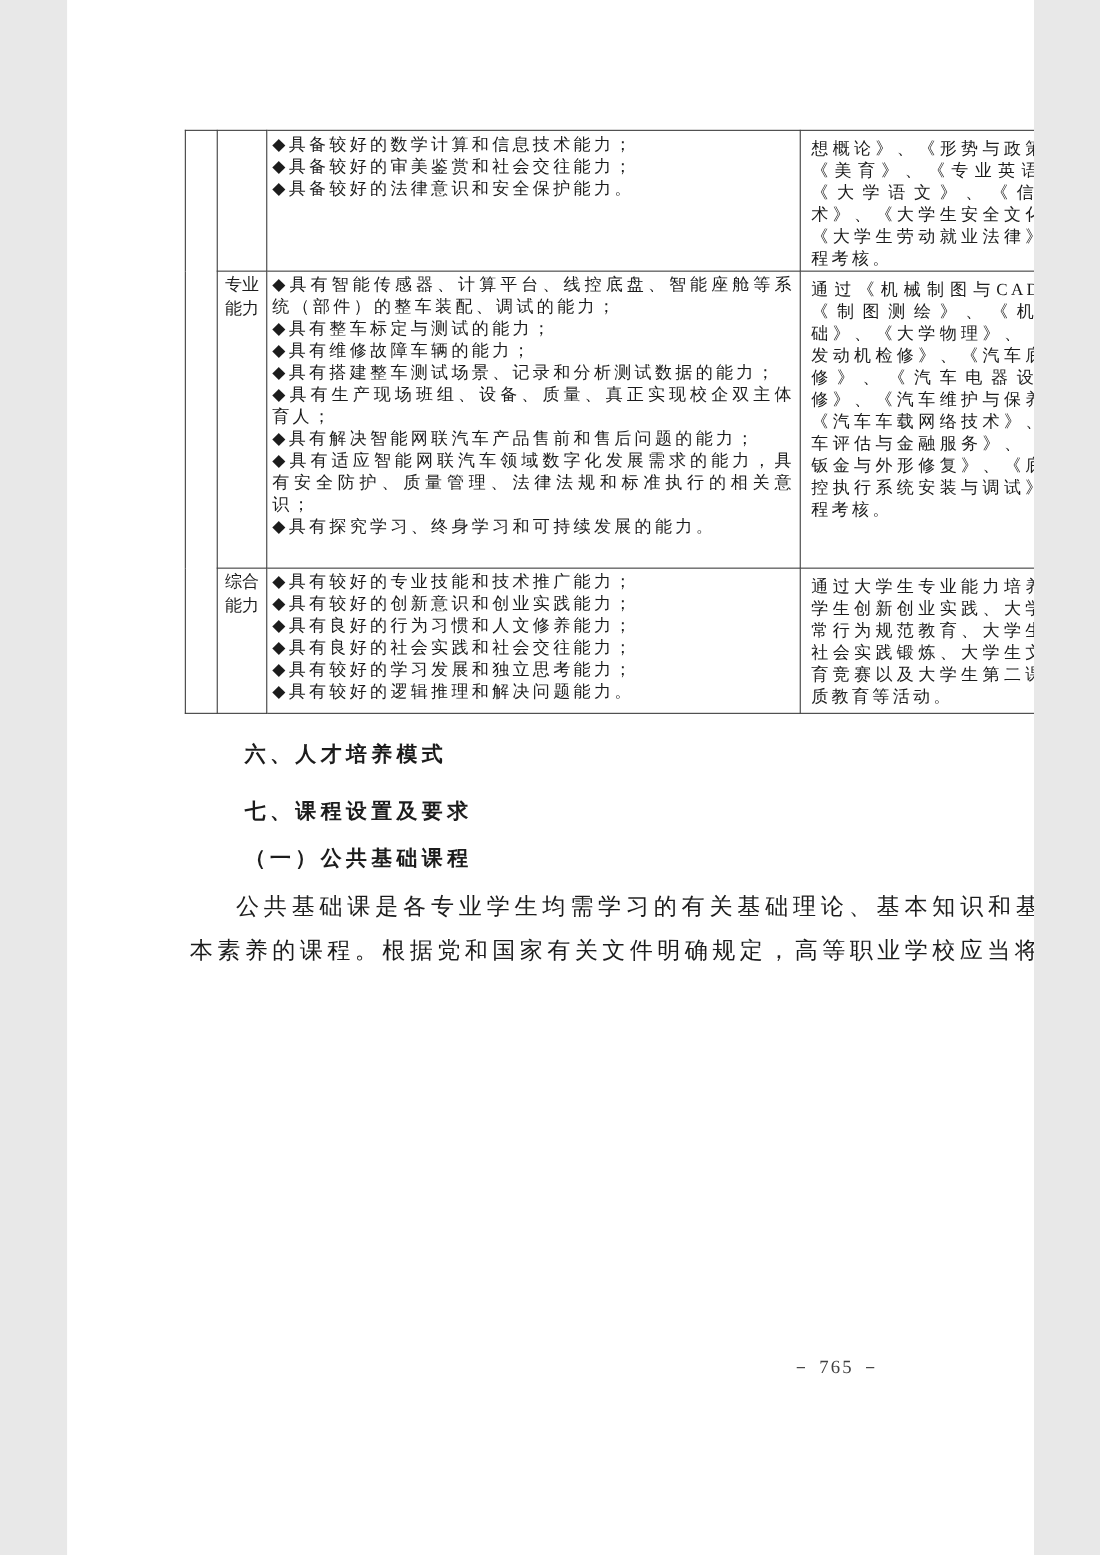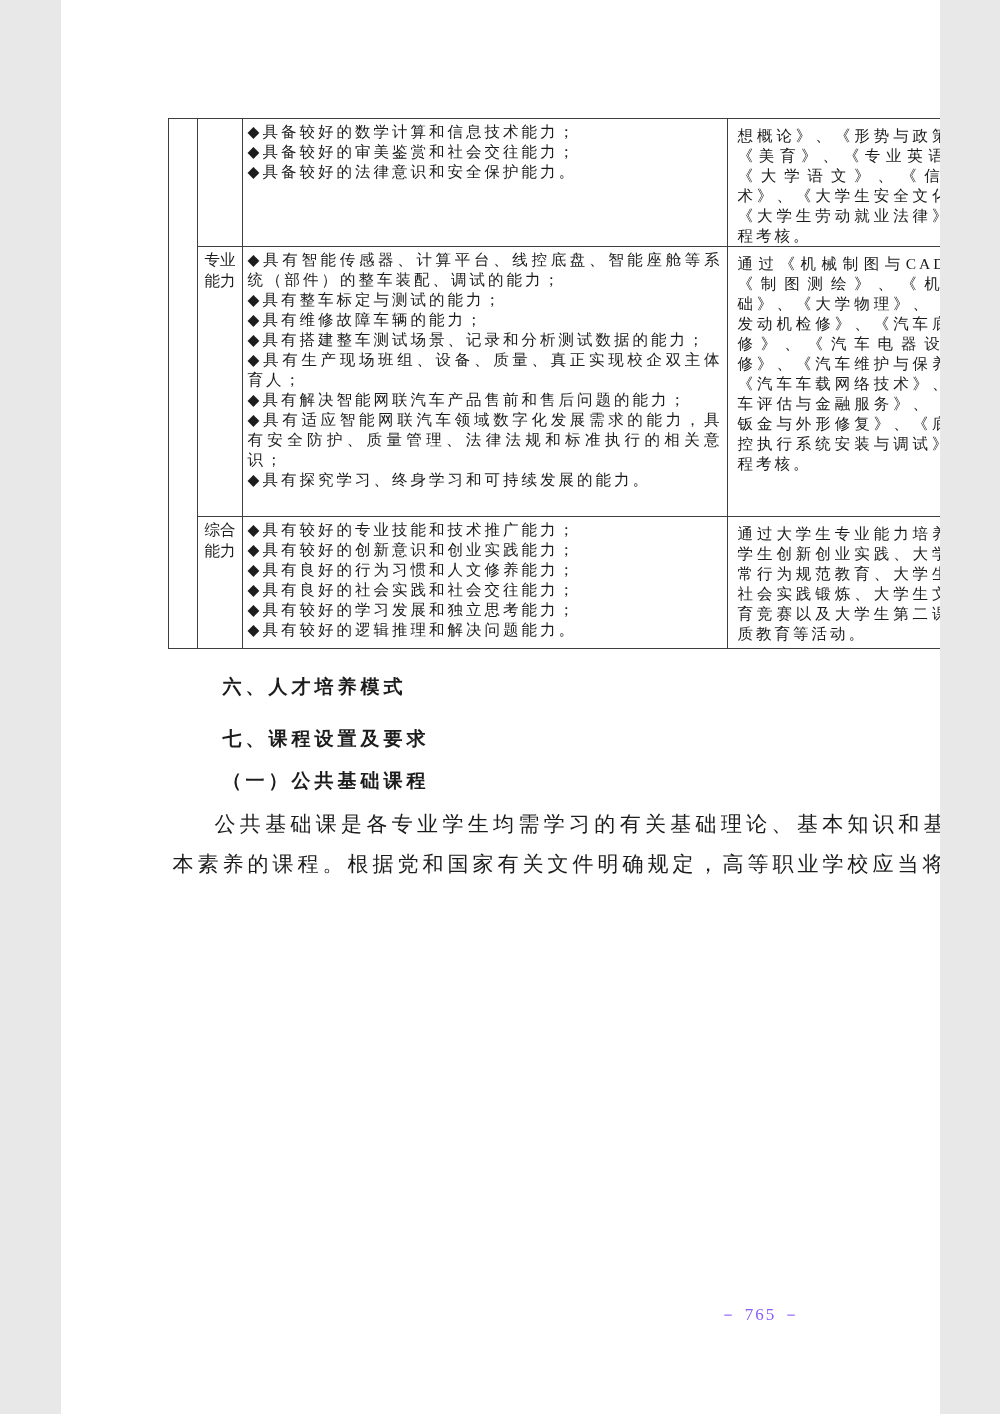--- a/index.html
+++ b/index.html
@@ -65,25 +65,25 @@
     font-size:21px;
     letter-spacing:4px;
     line-height:40px;
     text-align:justify;
     text-indent:2em;
     word-break:break-all;
   }
   p.body.p3{margin-top:8px;}
   .pagenum{
     position:absolute;
-    top:1303px;
+    top:1231px;
     right:138px;
     font-size:17px;
     letter-spacing:2px;
-    color:#8b5cf6;
+    color:#404040;
     font-family:"Liberation Serif","DejaVu Serif",serif;
   }
 </style>
 </head>
 <body>
 
 <div class="page">
 
   <table class="spec">
     <tbody>

